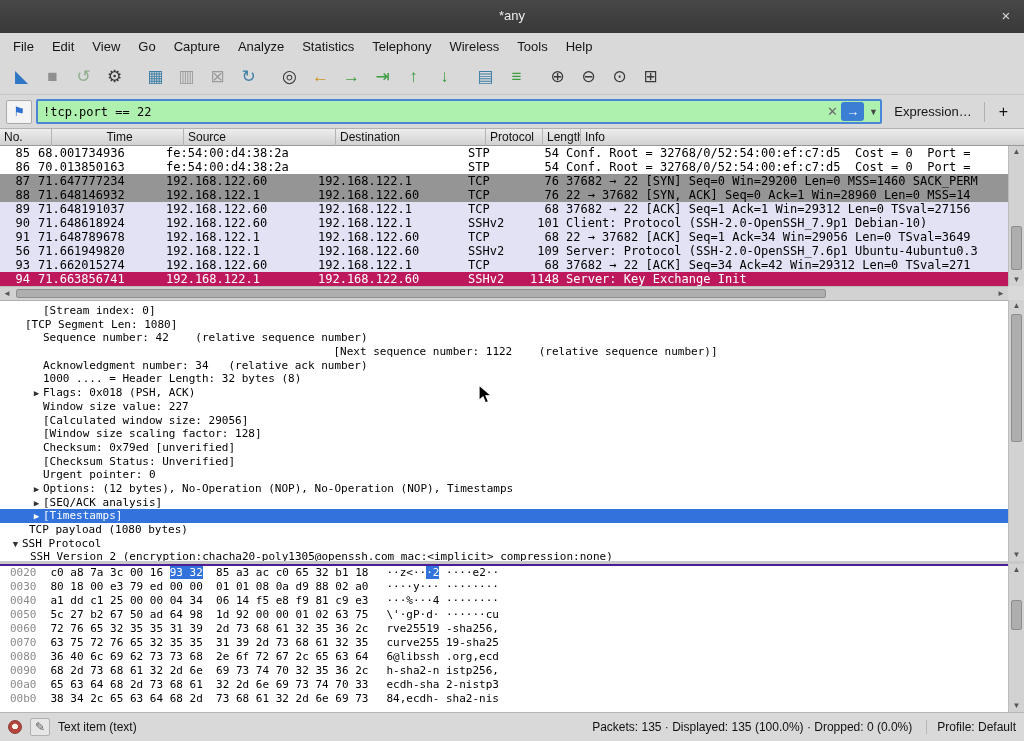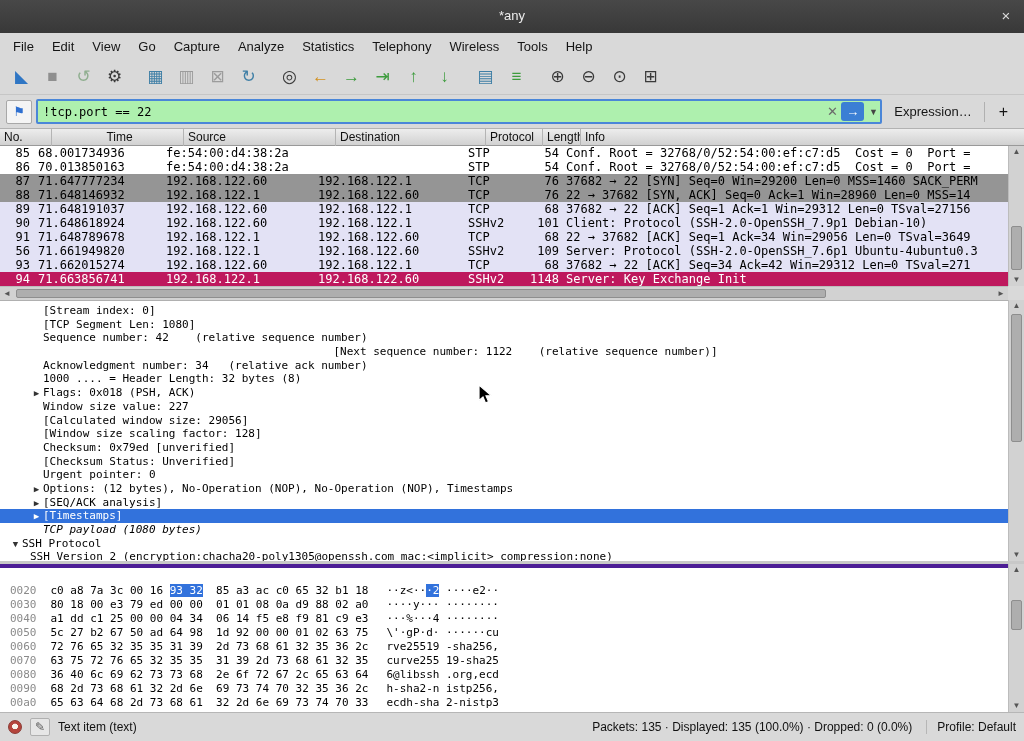--- a/index.html
+++ b/index.html
@@ -74,22 +74,22 @@
   .details{position:absolute;left:0;top:300px;width:1008px;height:261px;background:#fff;
     overflow:hidden;font-family:"DejaVu Sans Mono",monospace;font-size:11px;color:#000;
     border-top:1px solid #b0b0b0;padding-top:3px;}
   .dline{height:13.7px;line-height:13.7px;white-space:pre;overflow:hidden;}
   .dline.sel{background:#3272dc;color:#fff;}
   .darrow{display:inline-block;width:13px;margin-left:-13px;color:#333;font-size:9px;text-align:center;}
   .dline.sel .darrow{color:#fff;}
   .splitter{position:absolute;left:0;top:561px;width:1024px;height:3px;background:#c8c8c8;}
   
   .hexpane{position:absolute;left:0;top:564px;width:1008px;height:148px;background:#fff;
-    border-top:4px solid #4c1d95;font-family:"DejaVu Sans Mono",monospace;font-size:11px;
-    padding-top:16px;overflow:hidden;}
+    border-top:2px solid #4c1d95;font-family:"DejaVu Sans Mono",monospace;font-size:11px;
+    padding-top:0;overflow:hidden;}
   .hrow{height:14px;line-height:14px;white-space:pre;}
   .hoff{color:#8a8a8a;padding-left:10px;}
   .hbytes{padding-left:14px;}
   .hascii{padding-left:18px;}
   .hl{background:#3272dc;color:#fff;}
   
   .statusbar{position:absolute;left:0;top:712px;width:1024px;height:29px;background:#d9d9d9;
     border-top:1px solid #b6b6b6;display:flex;align-items:center;font-size:12px;color:#111;
     padding:0 8px;gap:8px;}
   .expert{width:14px;height:14px;border-radius:50%;
@@ -195,36 +195,36 @@
   </div>
 
   <div class="hscroll">
     <span class="harrow" style="left:0;">◄</span>
     <div class="hthumb" style="left:16px;width:810px;"></div>
     <span class="harrow" style="right:0;">►</span>
   </div>
 
   <div class="details">
       <div class="dline" style="padding-left: 43px;"><span class="dtext">[Stream index: 0]</span></div>
-      <div class="dline" style="padding-left: 43px;"><span class="dtext">[TCP Segment Len: 1080]</span></div>
+      <div class="dline" style="padding-left: 25px;"><span class="dtext">[TCP Segment Len: 1080]</span></div>
       <div class="dline" style="padding-left: 43px;"><span class="dtext">Sequence number: 42    (relative sequence number)</span></div>
       <div class="dline" style="padding-left: 43px; text-align: center;"><span class="dtext">[Next sequence number: 1122    (relative sequence number)]</span></div>
       <div class="dline" style="padding-left: 43px;"><span class="dtext">Acknowledgment number: 34   (relative ack number)</span></div>
       <div class="dline" style="padding-left: 43px;"><span class="dtext">1000 .... = Header Length: 32 bytes (8)</span></div>
       <div class="dline" style="padding-left: 43px;"><span class="darrow">▶</span><span class="dtext">Flags: 0x018 (PSH, ACK)</span></div>
       <div class="dline" style="padding-left: 43px;"><span class="dtext">Window size value: 227</span></div>
       <div class="dline" style="padding-left: 43px;"><span class="dtext">[Calculated window size: 29056]</span></div>
       <div class="dline" style="padding-left: 43px;"><span class="dtext">[Window size scaling factor: 128]</span></div>
       <div class="dline" style="padding-left: 43px;"><span class="dtext">Checksum: 0x79ed [unverified]</span></div>
       <div class="dline" style="padding-left: 43px;"><span class="dtext">[Checksum Status: Unverified]</span></div>
       <div class="dline" style="padding-left: 43px;"><span class="dtext">Urgent pointer: 0</span></div>
       <div class="dline" style="padding-left: 43px;"><span class="darrow">▶</span><span class="dtext">Options: (12 bytes), No-Operation (NOP), No-Operation (NOP), Timestamps</span></div>
       <div class="dline" style="padding-left: 43px;"><span class="darrow">▶</span><span class="dtext">[SEQ/ACK analysis]</span></div>
       <div class="dline sel" style="padding-left: 43px;"><span class="darrow">▶</span><span class="dtext">[Timestamps]</span></div>
-      <div class="dline" style="padding-left: 43px; font-style: italic;"><span class="dtext">TCP payload (1080 bytes)</span></div>
+      <div class="dline" style="padding-left: 29px;"><span class="dtext">TCP payload (1080 bytes)</span></div>
       <div class="dline" style="padding-left: 22px;"><span class="darrow">▼</span><span class="dtext">SSH Protocol</span></div>
       <div class="dline" style="padding-left: 30px;"><span class="dtext">SSH Version 2 (encryption:chacha20-poly1305@openssh.com mac:&lt;implicit&gt; compression:none)</span></div>
     </div>
 
   <div class="vscroll" style="top:300px;height:261px;">
     <span class="varrow" style="top:0;">▲</span>
     <div class="vthumb" style="top:14px;height:128px;"></div>
     <span class="varrow" style="bottom:0;">▼</span>
   </div>
 

